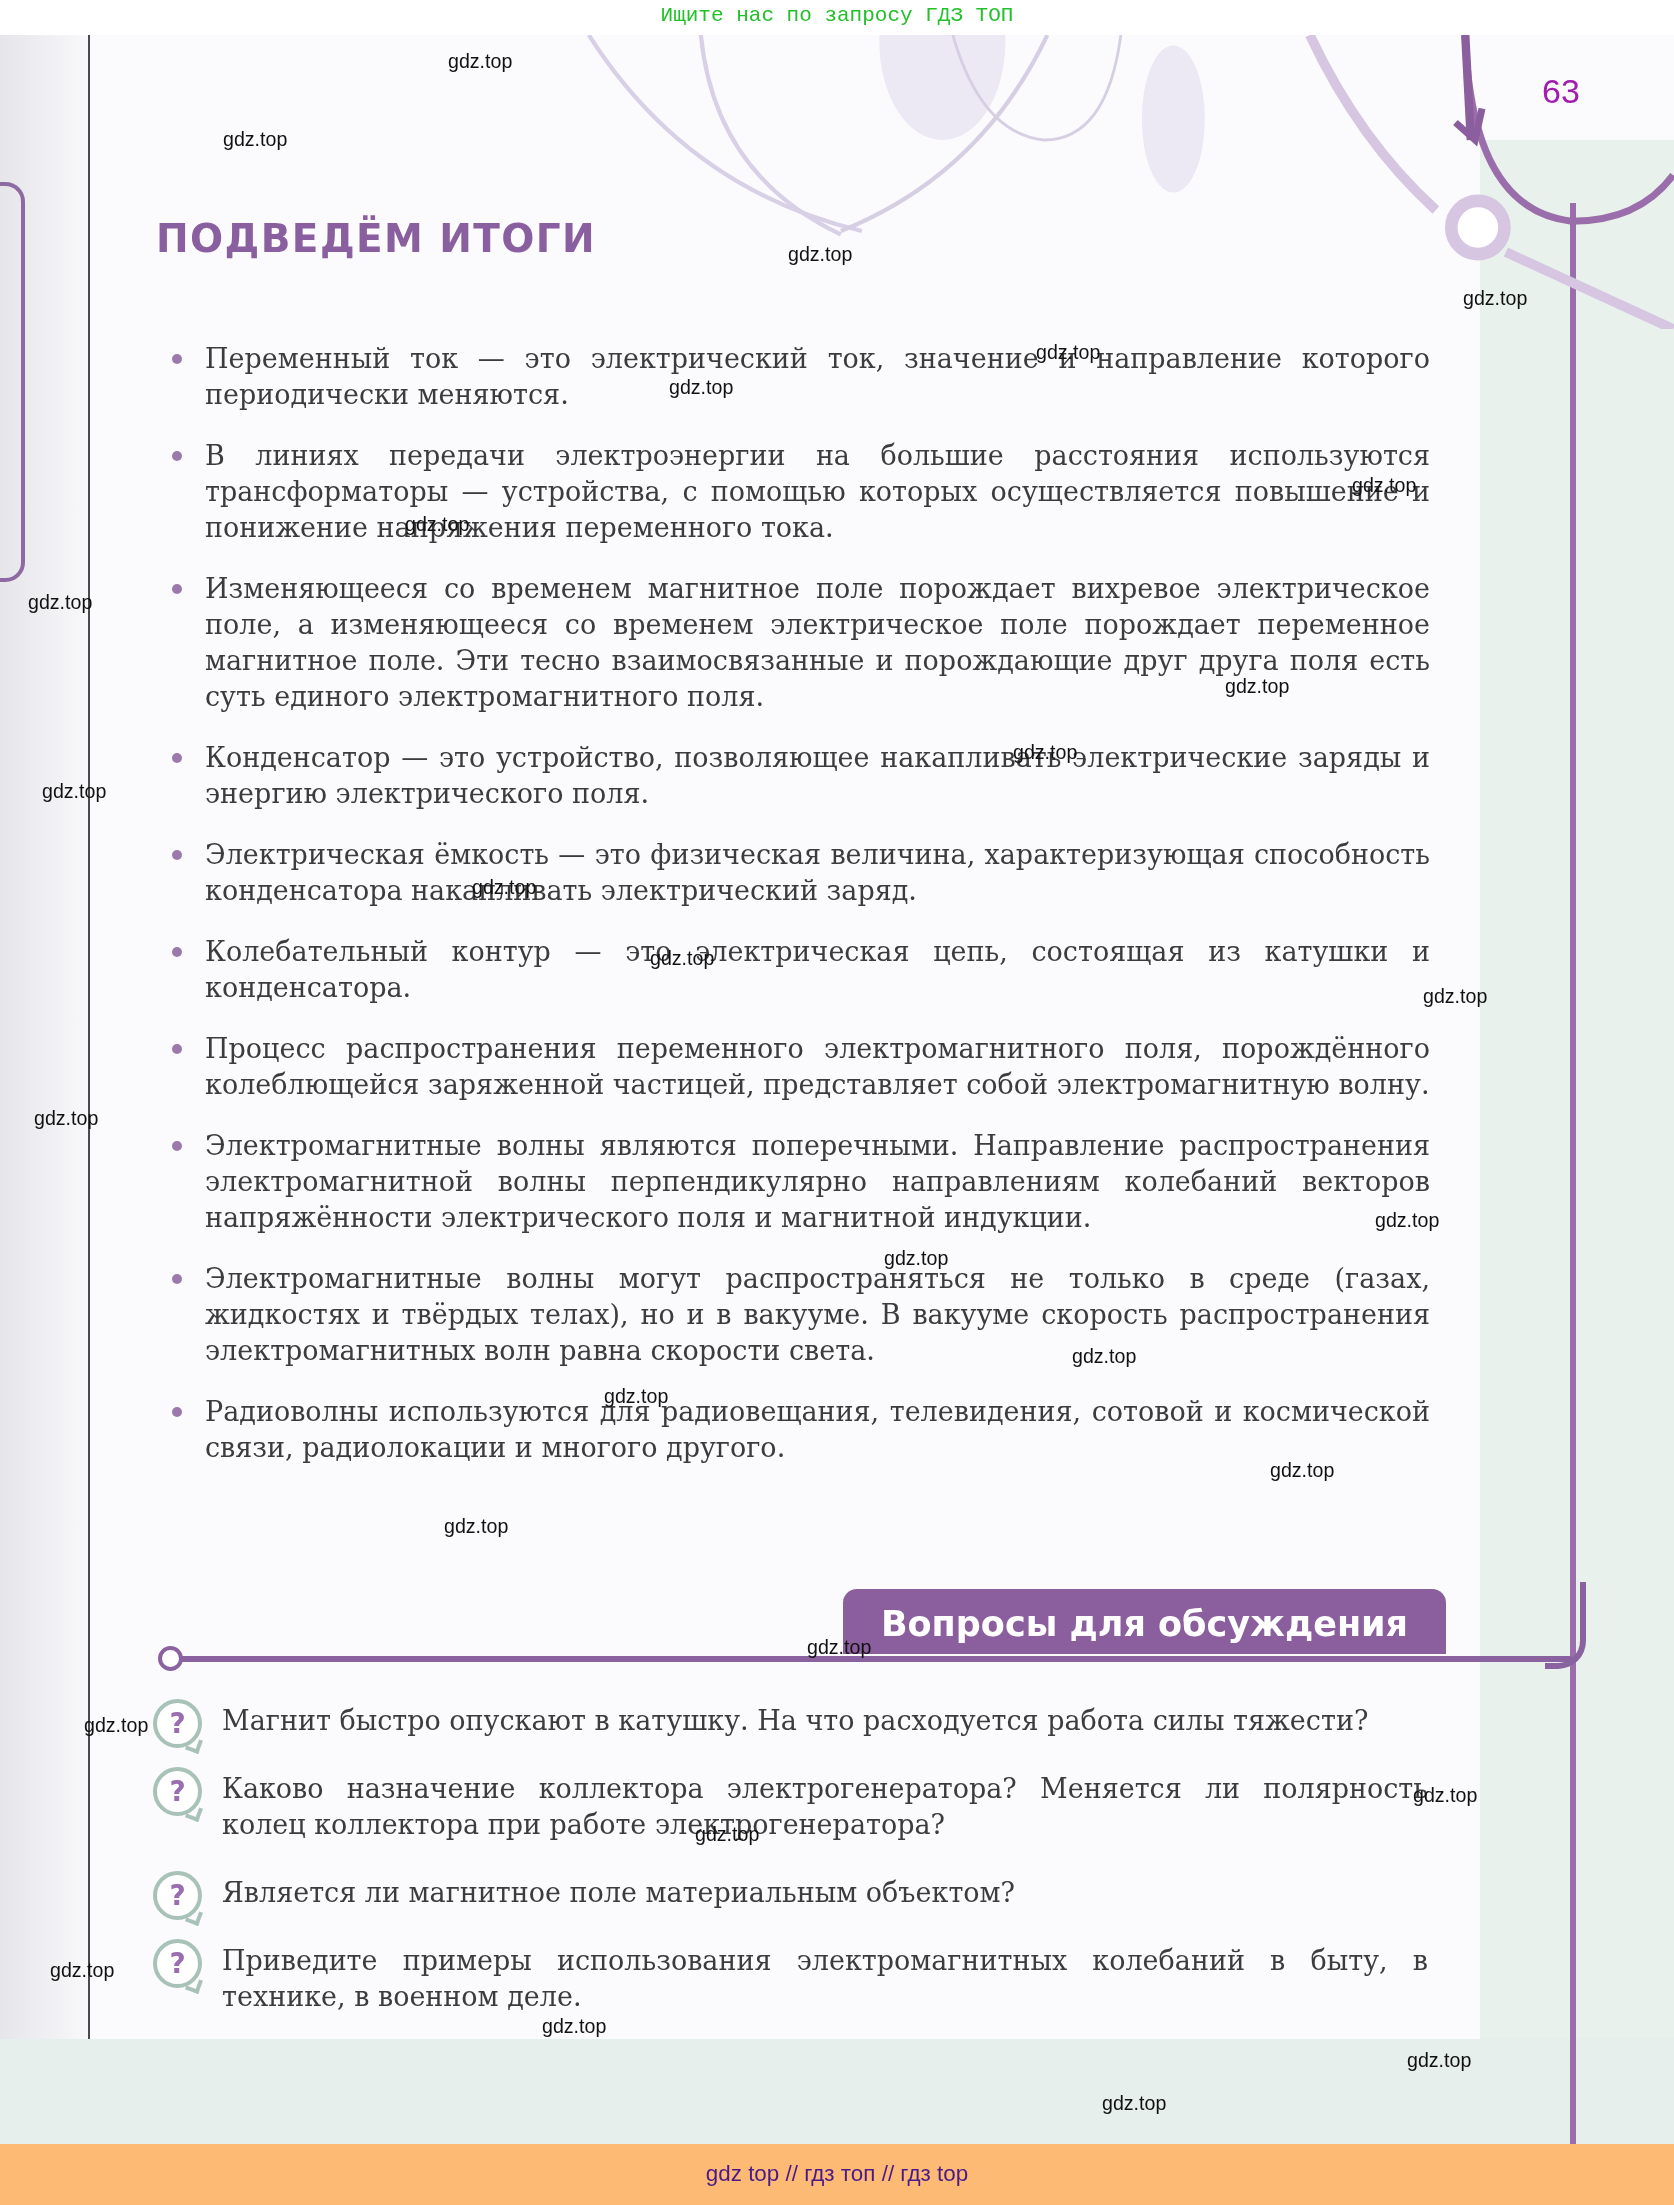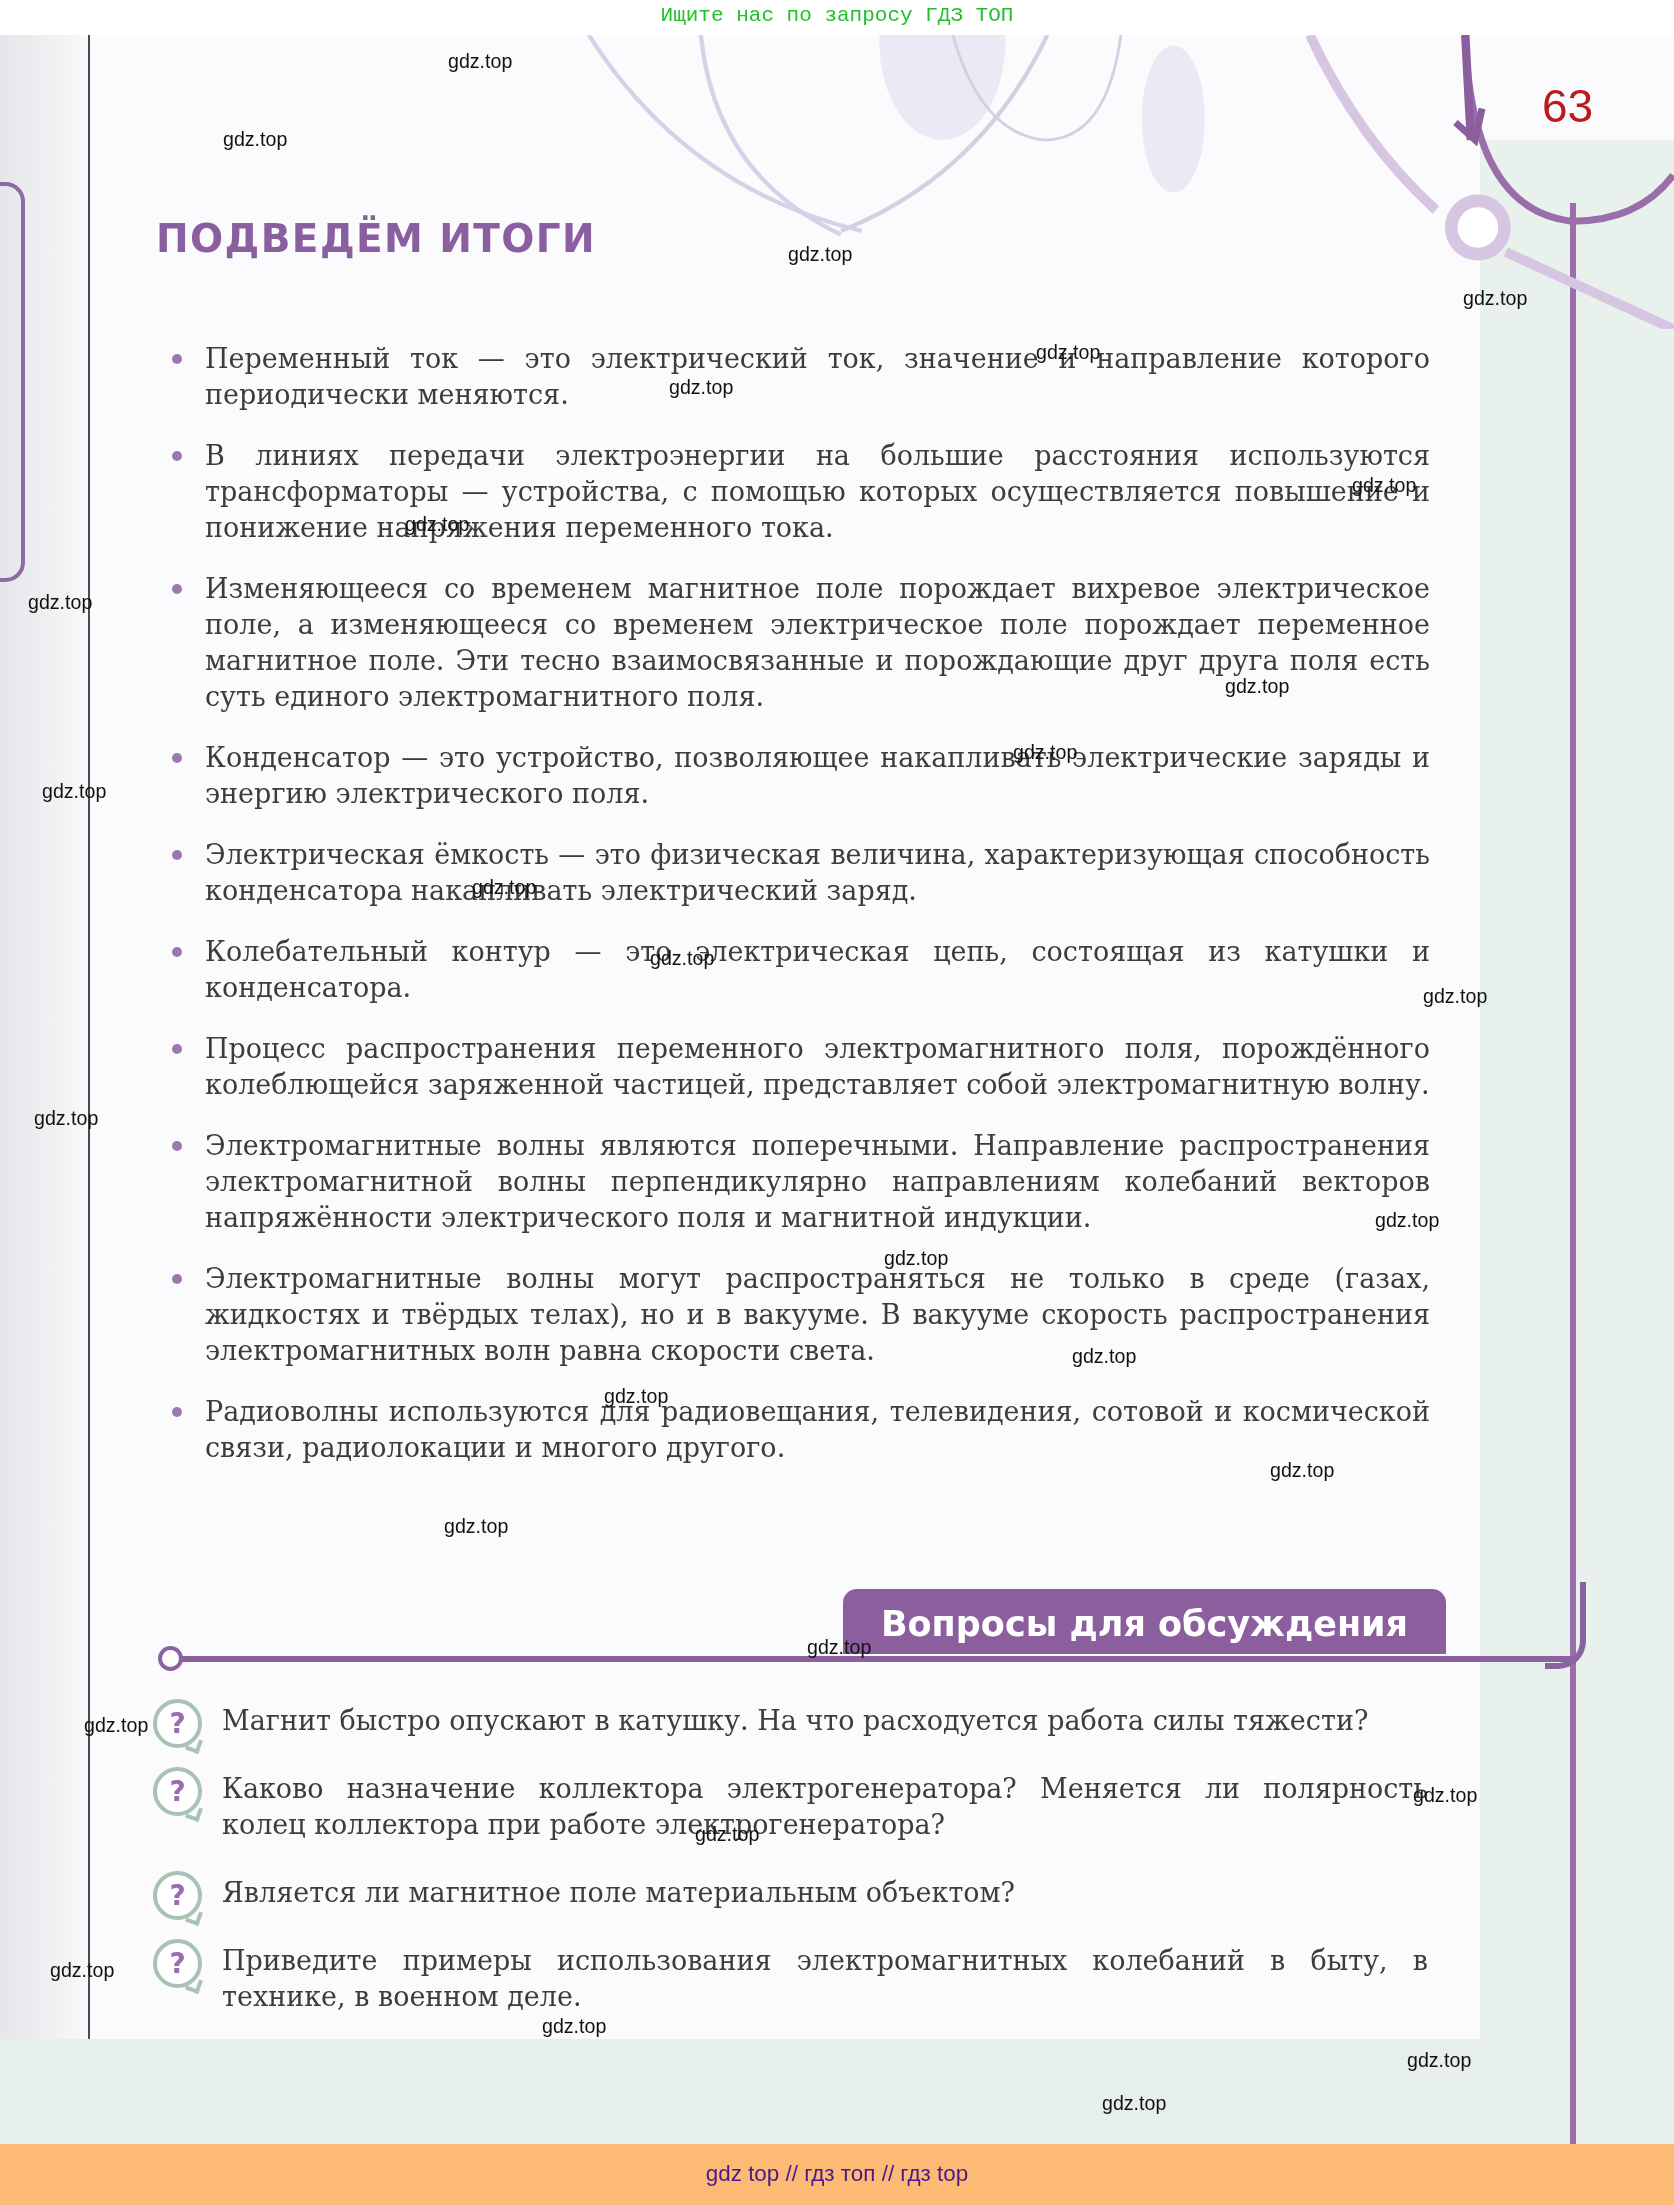--- a/index.html
+++ b/index.html
@@ -41,22 +41,22 @@
   }
   .white-panel-corner {
     position: absolute; left: 1394px; top: 1920px; width: 85px; height: 84px;
     background: #fbfbfd; border-bottom-right-radius: 63px;
   }
   .vertical-purple {
     position: absolute; left: 1570px; top: 168px; width: 5.6px; height: 1941px; background: #9a6eaa;
   }
   .deco svg { position: absolute; left: 0; top: 0; }
   .page-number {
-    position: absolute; left: 1542px; top: 44px;
-    font-family: "Liberation Sans", sans-serif; font-size: 46px; color: #b91c1c;
+    position: absolute; left: 1542px; top: 37px;
+    font-family: "Liberation Sans", sans-serif; font-size: 34px; color: #a21caf;
   }
   .summary-title {
     position: absolute; left: 156px; top: 181px;
     font-family: "DejaVu Sans", sans-serif; font-weight: bold; font-size: 39px;
     color: #8a5fa0; letter-spacing: 1.4px;
   }
   .summary-list { position: absolute; left: 161px; top: 298px; width: 1261px; margin: 8px; padding: 0; list-style: none; }
   .summary-list li {
     position: relative; padding-left: 36px; font-size: 27px; line-height: 36px;
     color: #3c3c3c; text-align: justify; margin-bottom: 25px;

